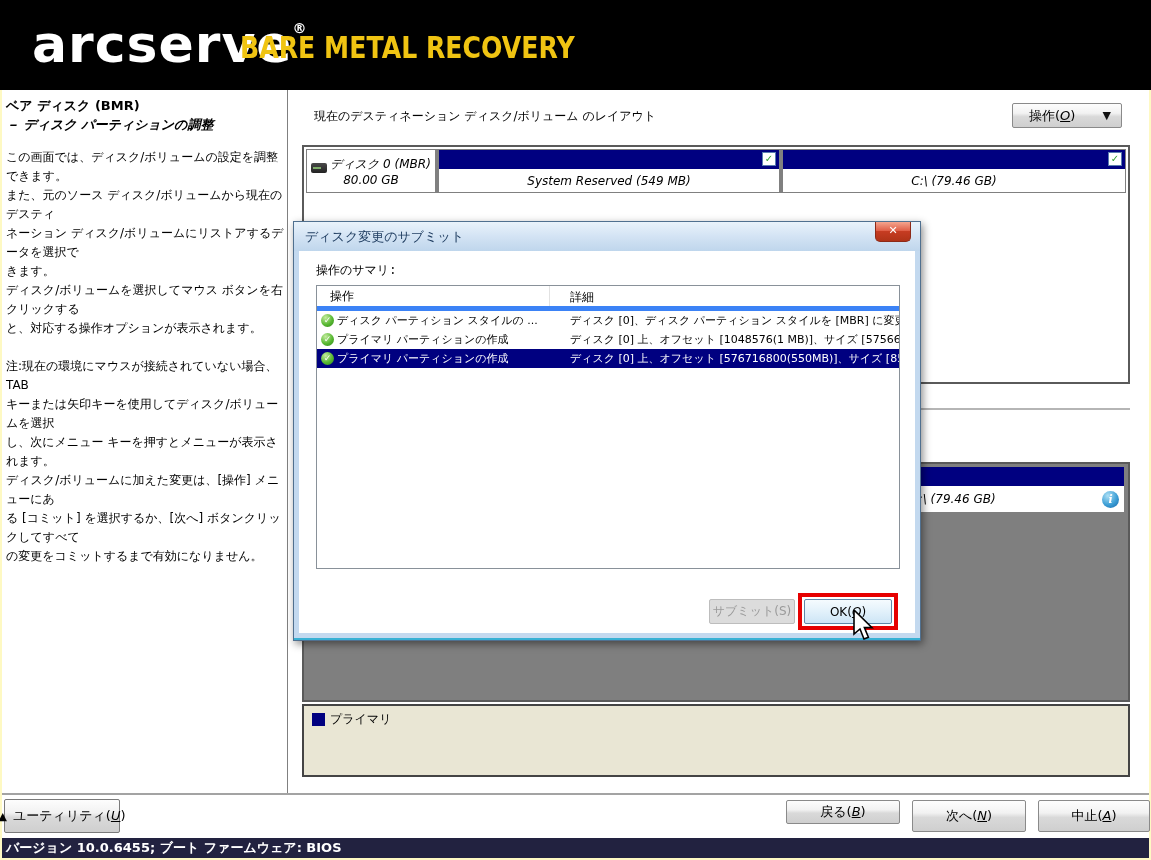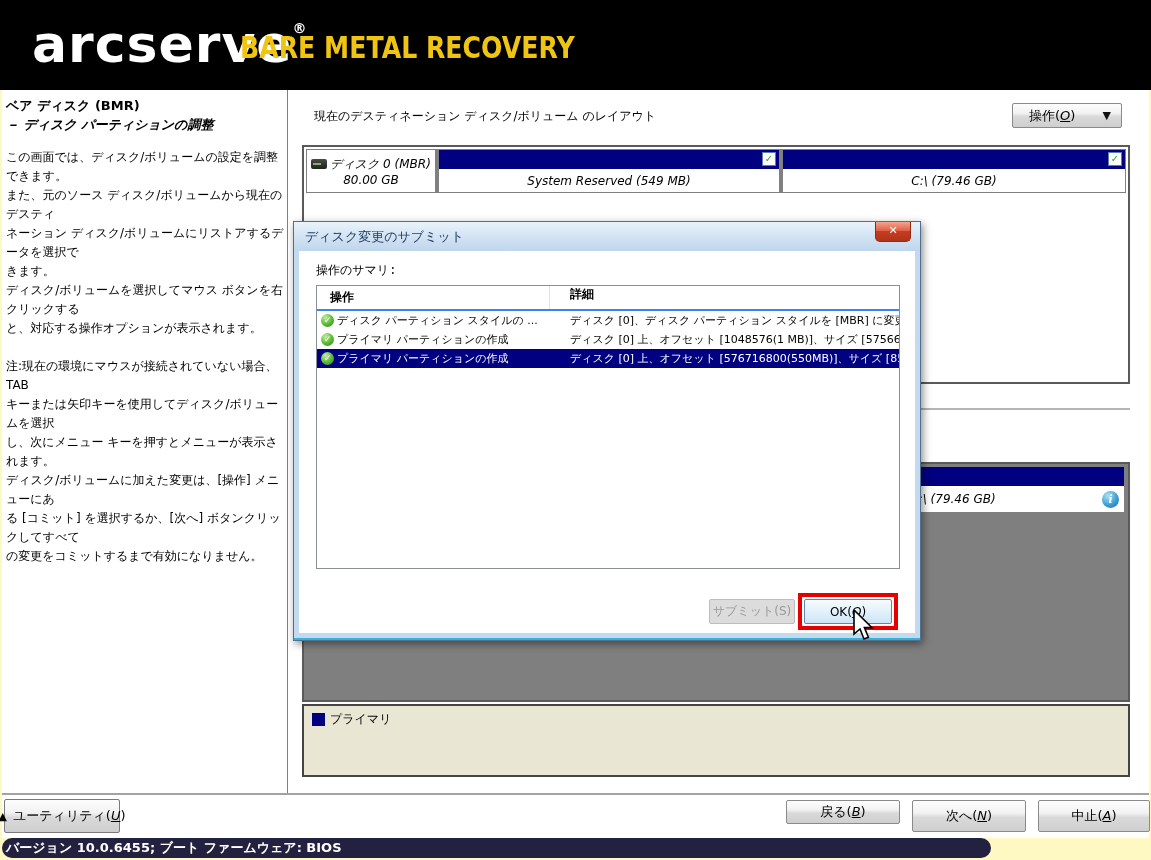--- a/index.html
+++ b/index.html
@@ -33,21 +33,21 @@
 
   .op-btn { position:absolute; right:27px; top:13px; width:110px; height:25px; justify-content:space-between;
     padding:0 10px 0 16px; }
   .caret-down { font-size:11px; color:#111; }
 
   
   .dest-pane { position:absolute; left:13px; top:55px; width:828px; height:239px; border:2px solid #5a5a5a; background:#fff; }
   .disk-row { position:absolute; left:2px; top:2px; display:flex; gap:4px; background:#808080; border:1px solid #808080; }
   .disk-info { width:128px; height:42px; background:#fff; display:flex; flex-direction:column; justify-content:center;
     align-items:center; font-size:12px; font-style:italic; }
-  .disk-info .din { display:flex; align-items:center; gap:3px; }
+  .disk-info .din { display:flex; align-items:flex-end; gap:3px; }
   .disk-icon { width:16px; height:10px; background:linear-gradient(#4a4a4a,#222); border-radius:2px; position:relative; }
   .disk-icon::after { content:''; position:absolute; left:2px; top:4px; width:8px; height:2px; background:#7fae6a; }
   .partition { height:42px; background:#fff; position:relative; }
   .part-head { height:19px; background:#000080; position:relative; }
   .checkbox { position:absolute; right:3px; top:2px; width:14px; height:14px; background:#fff; border:1px solid #5a7db0;
     font-size:10px; line-height:12px; text-align:center; color:#2f9e2f; font-weight:bold; }
   .part-body { height:23px; display:flex; align-items:center; justify-content:center; font-size:12px; font-style:italic; }
   .p1 { width:340px; } .p2 { width:342px; }
 
   .hsep { position:absolute; left:13px; top:318px; width:828px; height:2px; background:#b5b5b5; }
@@ -69,37 +69,37 @@
 
   
   .fsep { position:absolute; left:2px; top:793px; width:1147px; height:2px; background:#a3a3a3; }
   .footer { position:absolute; left:2px; top:795px; width:1147px; height:43px; background:#fff; }
   .util-btn { position:absolute; left:2px; top:4px; width:116px; height:34px; gap:6px; border:1px solid #7a7a7a; }
   .tri-up { font-size:11px; }
   .back-btn { position:absolute; left:784px; top:5px; width:114px; height:24px; }
   .next-btn { position:absolute; left:910px; top:5px; width:114px; height:32px; }
   .abort-btn { position:absolute; left:1036px; top:5px; width:112px; height:32px; }
 
-  .statusbar { position:absolute; left:2px; top:838px; width:989px; height:20px; background:#222240; color:#fff;
-    font-size:13px; font-weight:bold; line-height:20px; padding-left:4px;border-radius:10px; }
+  .statusbar { position:absolute; left:2px; top:838px; width:1147px; height:20px; background:#222240; color:#fff;
+    font-size:13px; font-weight:bold; line-height:20px; padding-left:4px; }
 
   
   .dialog { position:absolute; left:263px; top:221px; width:628px; height:420px; z-index:10;
     background:#c3d9ef; border:1px solid #50708f; box-shadow:2px 3px 8px rgba(0,0,0,.45);margin-left:30px; }
   .dialog::after { content:''; position:absolute; left:0; right:0; bottom:0; height:2px; background:#38b1d4; }
   .titlebar { position:absolute; left:0; top:0; right:0; height:29px;
     background:linear-gradient(#e9f3fb,#d3e3f4 50%,#bfd6ec); }
   .dlg-title { position:absolute; left:11px; top:6px; font-size:13px; color:#1c3a5e; }
   .close-btn { position:absolute; right:9px; top:0; width:36px; height:20px;
     background:linear-gradient(#f4a58e,#e06048 45%,#c63c22 50%,#b03318); border:1px solid #8d2a18; border-top:none;
     border-radius:0 0 5px 5px; color:#fff; font-size:11px; font-weight:bold; text-align:center; line-height:18px; }
   .dlg-body { position:absolute; left:5px; right:5px; top:29px; bottom:7px; background:#fff; }
   .summary-label { position:absolute; left:17px; top:11px; font-size:12px;font-family:Liberation Mono, monospace; }
   .listbox { position:absolute; left:17px; top:34px; width:584px; height:284px; border:1px solid #899199; background:#fff; }
-  .lb-header { display:flex; height:25px; border-bottom:2px solid #3b82f6; font-size:12px; align-items:flex-start;font-weight:bold; }
+  .lb-header { display:flex; height:25px; border-bottom:5px solid #3b82f6; font-size:12px; align-items:flex-end; }
   .lb-h1 { width:233px; padding-left:13px; border-right:1px solid #e2e2e2; height:100%; display:flex; align-items:center; }
   .lb-h2 { flex:1; padding-left:20px; }
   .lb-row { display:flex; height:19px; align-items:center; font-size:11px; }
   .lb-row .c1 { width:233px; display:flex; align-items:center; overflow:hidden; white-space:nowrap; }
   .lb-row .c2 { flex:1; padding-left:20px; overflow:hidden; white-space:nowrap; }
   .lb-row.selected { background:#000080; color:#fff; }
   .orb { flex:0 0 13px; width:13px; height:13px; margin:0 3px 0 4px; border-radius:50%;
     background:radial-gradient(circle at 35% 28%, #c4ec9f, #58b832 55%, #2e8418); color:#fff; font-size:9px;
     line-height:13px; text-align:center; font-weight:bold; }
   .submit-btn { position:absolute; left:410px; top:348px; width:86px; height:25px; font-size:12px;

